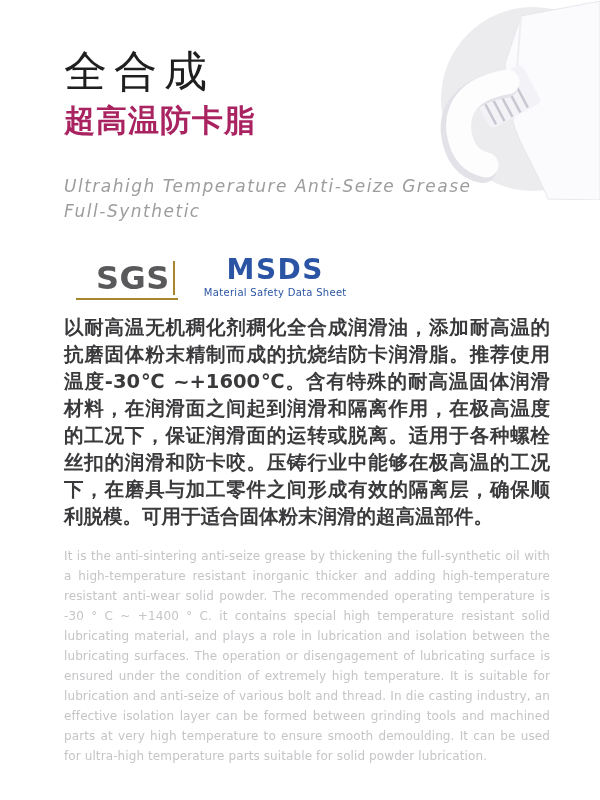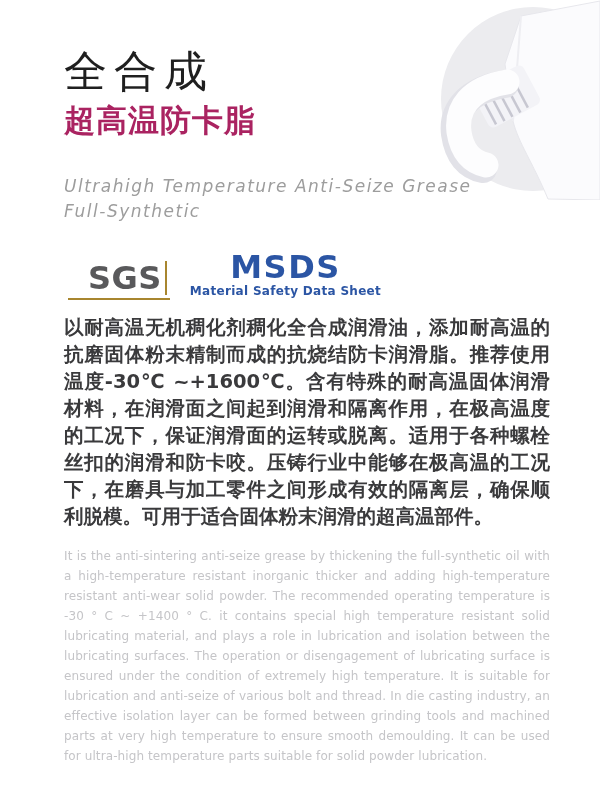--- a/index.html
+++ b/index.html
@@ -65,53 +65,53 @@
     line-height: 25px;
     color: #9d9d9d;
     letter-spacing: 1.5px;
     white-space: nowrap;
   }
   .subtitle span { display: block; }
 
   .certs {
     position: absolute;
     top: 252px;
-    left: 4px;
+    left: 12px;
     display: flex;
     align-items: flex-end;
-    gap: 20px;
+    gap: 26px;
     height: 48px;
   }
 
   .cert-sgs {
     padding: 0 3px 3px 20px;
     border-bottom: 2px solid #a8862f;
   }
   .cert-sgs .sgs-text {
     display: inline-block;
     font-size: 32px;
     line-height: 34px;
     font-weight: 800;
     color: #59595b;
     letter-spacing: 0.5px;
     border-right: 2px solid #a8862f;
     padding-right: 3px;
   }
 
   .cert-msds { text-align: center; padding-bottom: 2px; }
   .cert-msds .msds-text {
-    font-size: 32px;
+    font-size: 28px;
     line-height: 30px;
     font-weight: 800;
     color: #2b55a4;
     letter-spacing: 1.5px;
   }
   .cert-msds .msds-sub {
-    font-size: 12px;
-    font-weight: 700;
+    font-size: 10px;
+    font-weight: 400;
     color: #2b55a4;
     letter-spacing: 0.3px;
     margin-top: 2px;
     white-space: nowrap;
   }
 
   .cert-rohs {
     font-family: "DejaVu Serif", serif;
     font-size: 34px;
     line-height: 40px;

